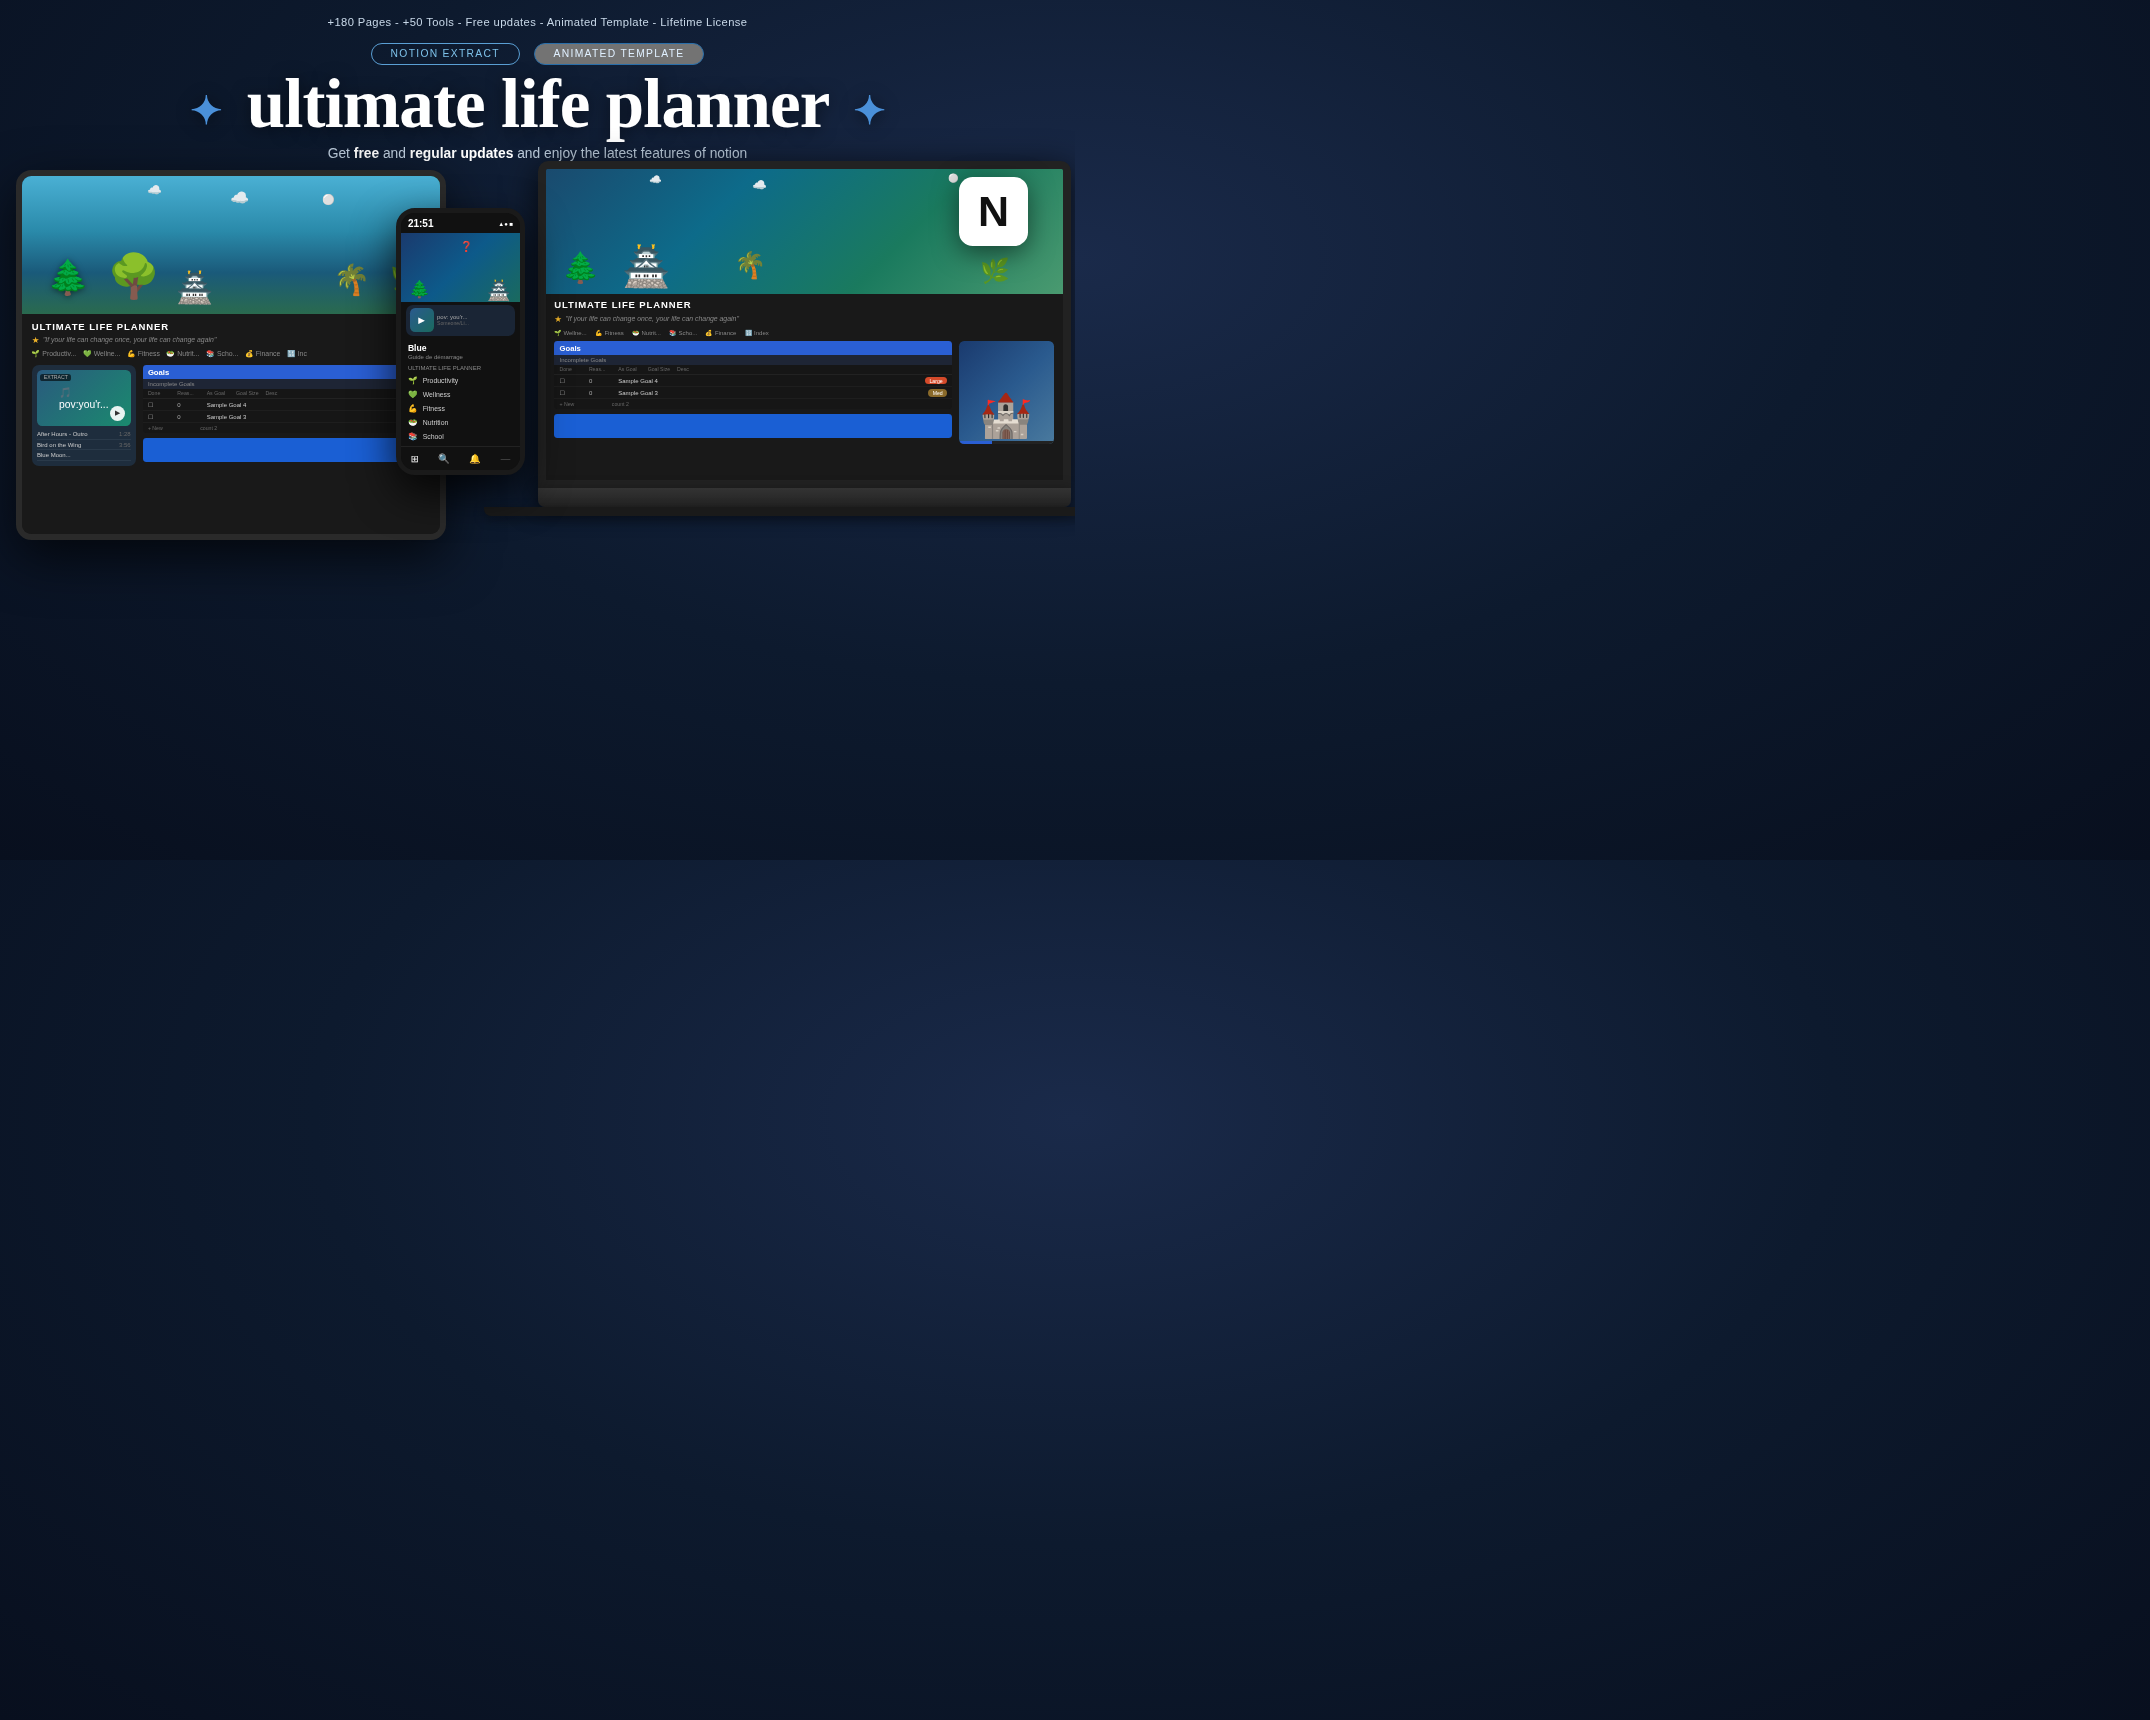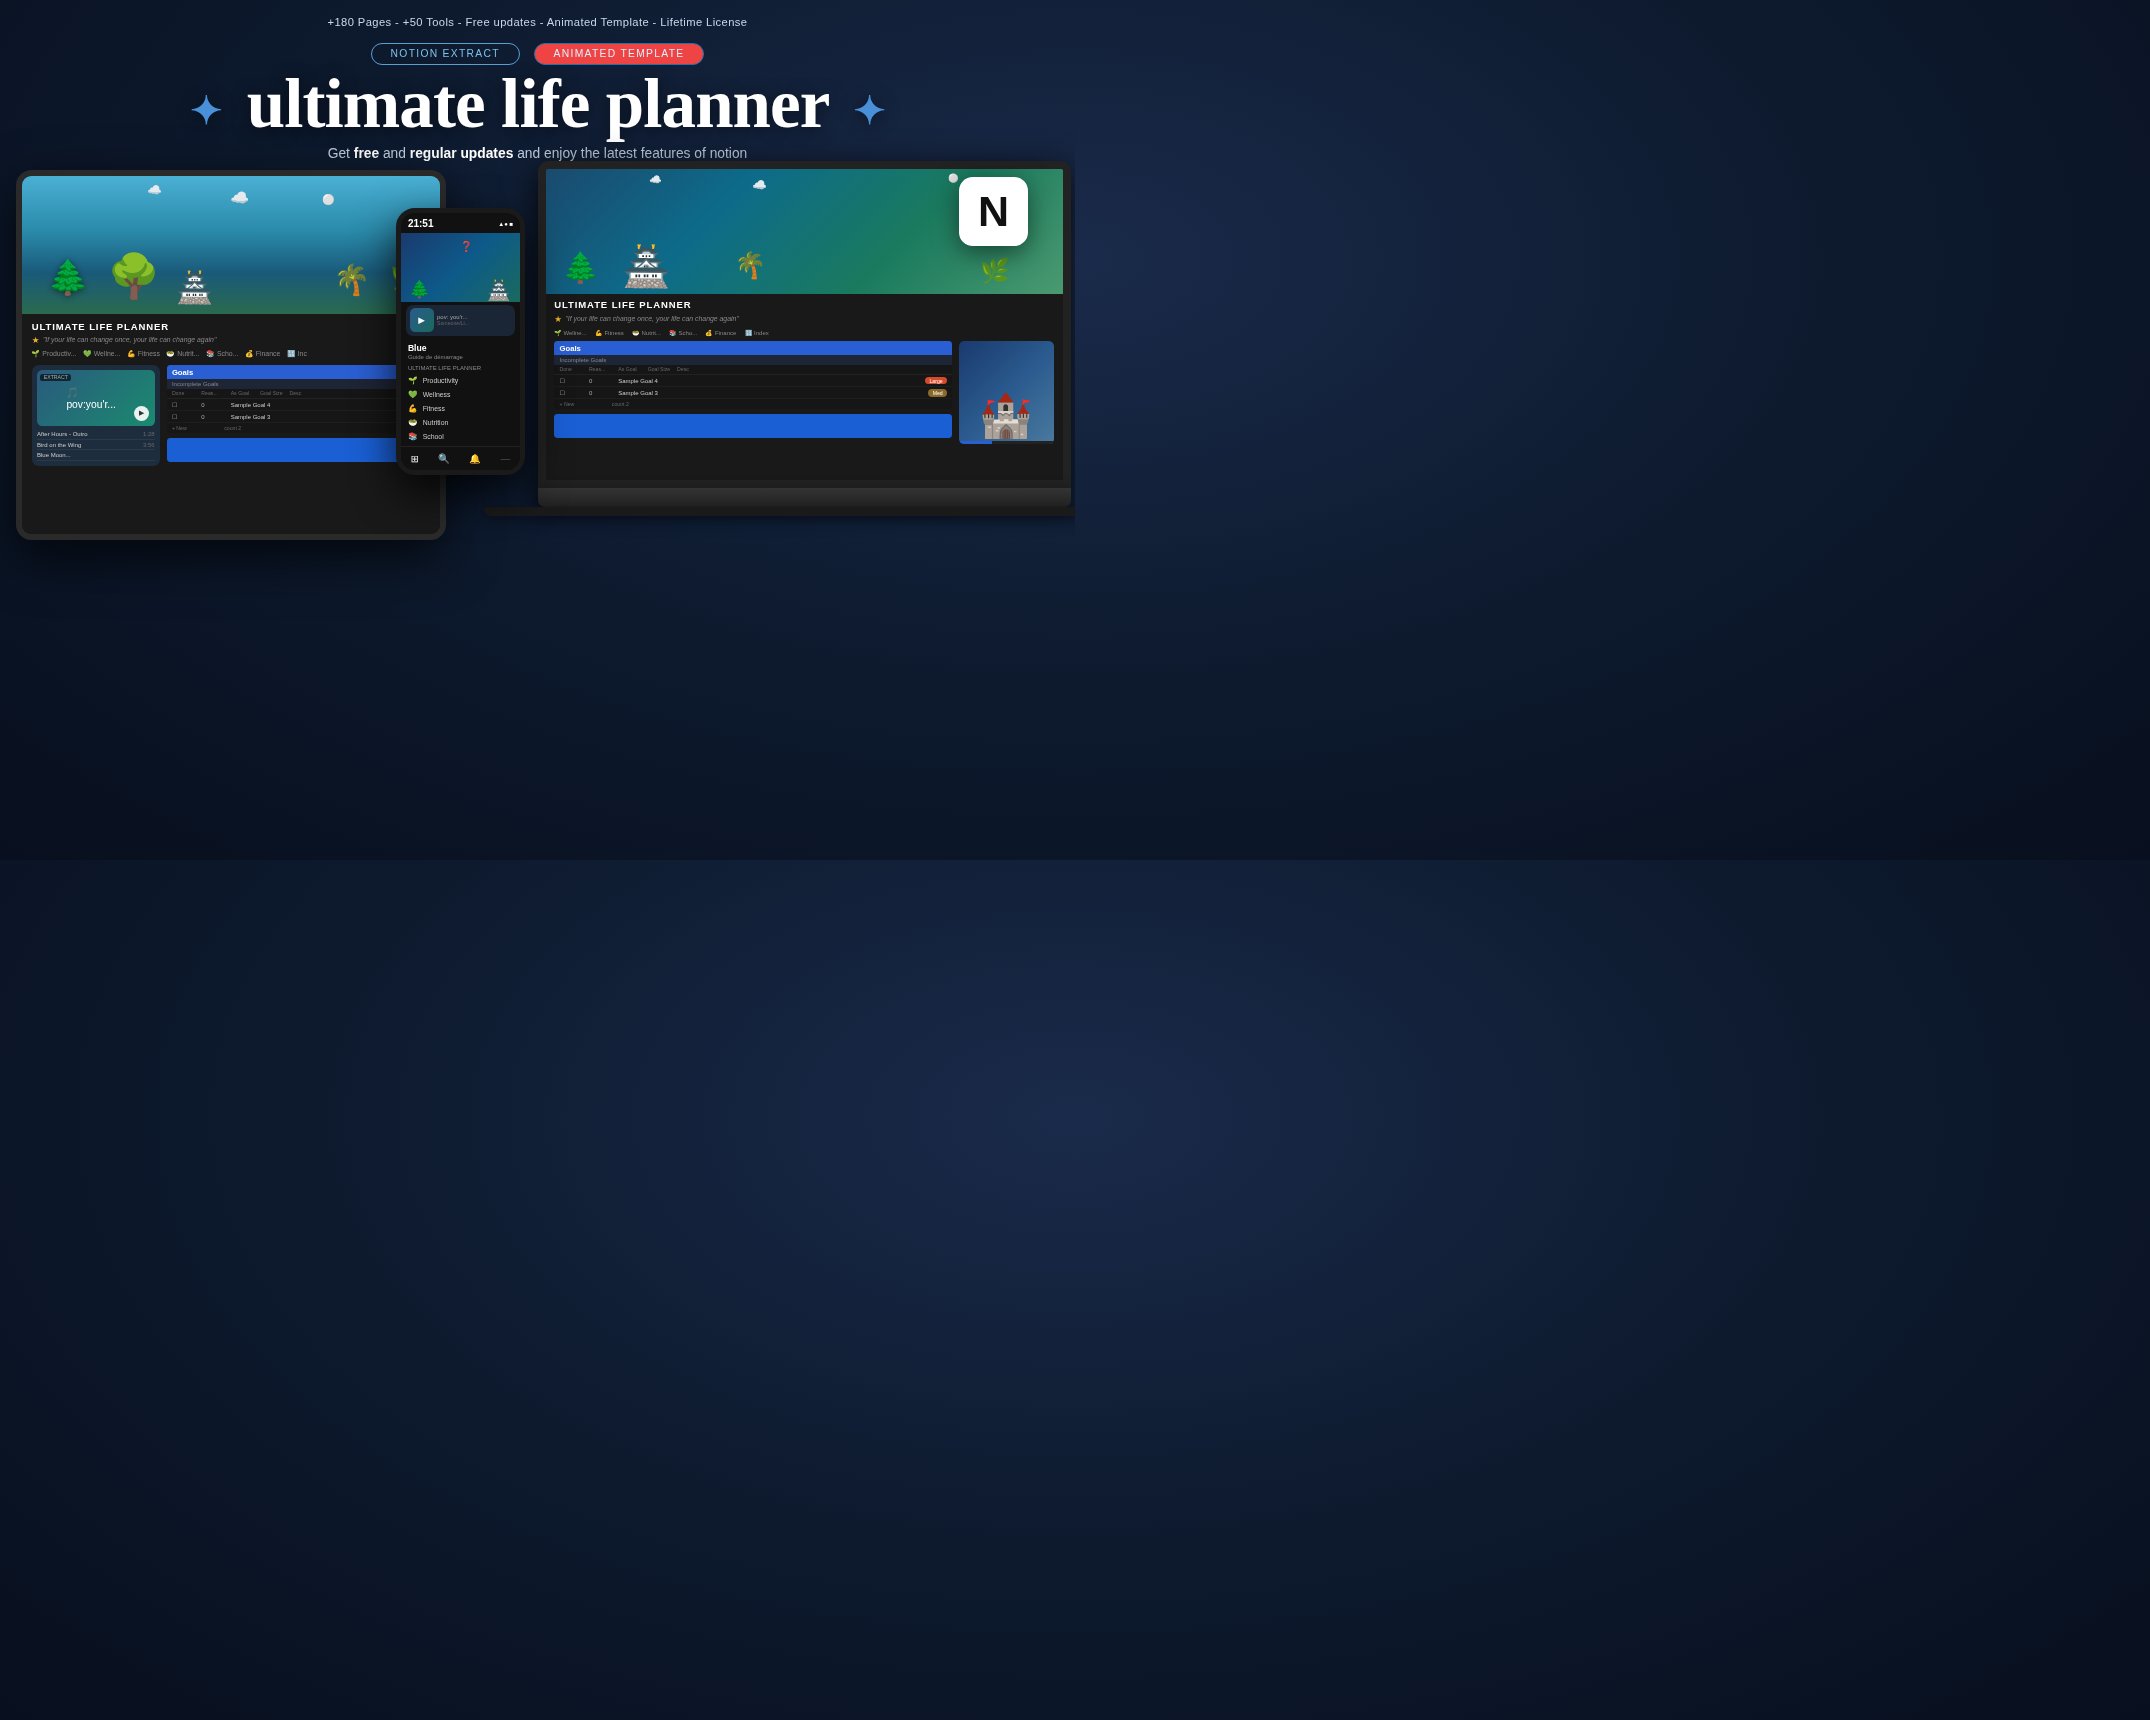--- a/index.html
+++ b/index.html
@@ -35,21 +35,21 @@
       border: 1.3px solid #5a9fd4;
       border-radius: 17px;
       padding: 4.3px 19px;
       font-family: Arial, sans-serif;
       font-size: 10.3px;
       letter-spacing: 1.3px;
       color: #7dc0e8;
     }
 
     .badge.filled {
-      background: #ef4444;
+      background: #737373;
       border-color: #2a6faa;
       color: #e0f0ff;
     }
 
     
     .main-title {
       text-align: center;
       font-size: 69px;
       font-weight: 900;
       color: #ffffff;
@@ -230,21 +230,21 @@
     .content-row {
       display: flex;
       gap: 6.9px;
     }
 
     
     .music-player {
       background: #1e2d3d;
       border-radius: 6.9px;
       padding: 5.2px;
-      width: 128px;
+      width: 104px;
       flex-shrink: 0;
     }
 
     .music-thumb {
       width: 100%;
       height: 56px;
       background: linear-gradient(135deg, #2a5a7e, #1a8a6e);
       border-radius: 5.2px;
       position: relative;
       margin-bottom: 3.4px;

